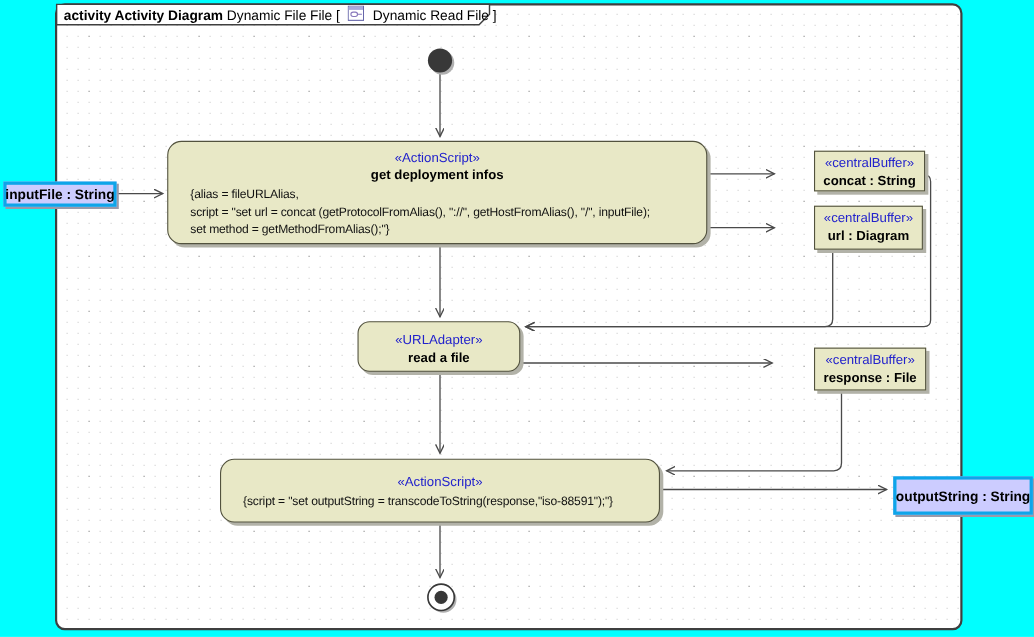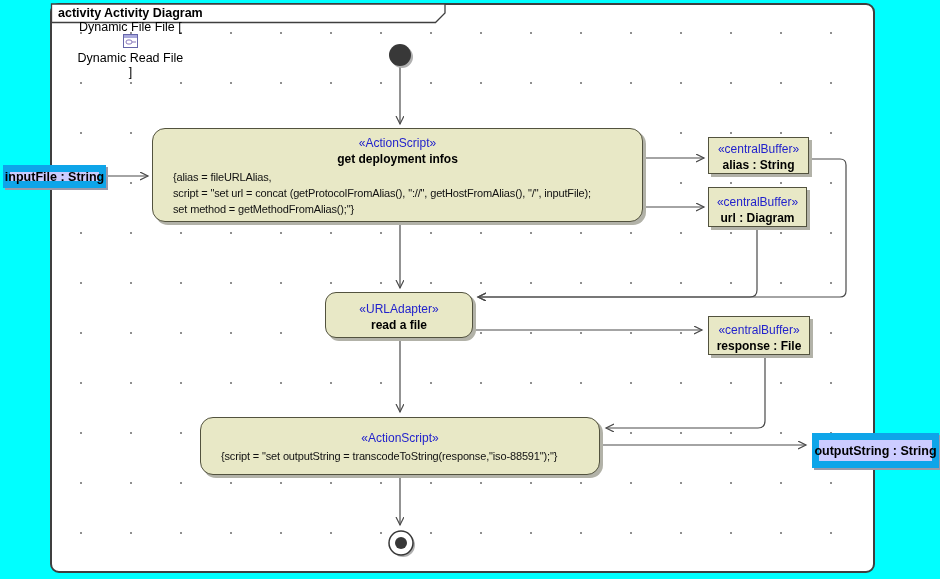--- a/index.html
+++ b/index.html
@@ -21,35 +21,35 @@
   }
   #overlay{position:absolute;left:0;top:0;width:940px;height:579px;z-index:2;}
   .node{
     position:absolute;box-sizing:border-box;z-index:3;
     background:#e8e8c6;border:1.5px solid #52523e;
     box-shadow:3px 3px 0 #b2b2a8;
     display:flex;flex-direction:column;align-items:center;
     padding-top:3px;
   }
   .rounded{border-radius:13px;justify-content:center;}
-  .buffer{border-width:1px;box-shadow:3px 3px 0 #b2b2a8;justify-content:flex-end;}
+  .buffer{border-width:1px;box-shadow:3px 3px 0 #b2b2a8;justify-content:flex-start;margin-left:32px;}
   .stereotype{color:#2222cc;font-size:12px;line-height:15px;white-space:nowrap;}
   .node-name{color:#000;font-size:12px;font-weight:bold;line-height:16px;white-space:nowrap;}
   .script-block{align-self:stretch;text-align:left;padding:2px 0 0 20px;}
   .script-line{font-size:11px;line-height:16px;color:#111;white-space:nowrap;letter-spacing:-0.15px;}
   .pin{
     position:absolute;box-sizing:border-box;z-index:4;
-    background:#ccccff;border:7px solid #0ea5e9;
+    background:#ccccff;border:3px solid #0ea5e9;
     box-shadow:2px 2px 0 #9a9aaa;
     font-size:12.5px;font-weight:bold;color:#000;
     display:flex;align-items:center;justify-content:center;white-space:nowrap;
   }
   #header-text{
     position:absolute;left:58px;top:6px;height:15px;z-index:3;
-    font-size:12.5px;color:#000;display:flex;align-items:center;white-space:pre;flex-direction:column;
+    font-size:12.5px;color:#000;display:flex;align-items:center;white-space:pre;
   }
   #header-text .bold{font-weight:bold;}
   #diagram-icon{display:inline-block;margin:0 4px;}
 </style>
 </head>
 <body>
 
 <div id="frame"></div>
 
 <svg id="overlay" viewBox="0 0 940 579" xmlns="http://www.w3.org/2000/svg">
@@ -98,21 +98,21 @@
   <span class="node-name">get deployment infos</span>
   <div class="script-block">
     <div class="script-line">{alias = fileURLAlias,</div>
     <div class="script-line">script = "set url = concat (getProtocolFromAlias(), "://", getHostFromAlias(), "/", inputFile);</div>
     <div class="script-line">set method = getMethodFromAlias();"}</div>
   </div>
 </div>
 
 <div class="node buffer" style="left:708px;top:137px;width:101px;height:37px;">
   <span class="stereotype">«centralBuffer»</span>
-  <span class="node-name">alias : String</span>
+  <span class="node-name">concat : String</span>
 </div>
 
 <div class="node buffer" style="left:708px;top:187px;width:99px;height:40px;">
   <span class="stereotype">«centralBuffer»</span>
   <span class="node-name">url : Diagram</span>
 </div>
 
 <div class="node rounded" style="left:325px;top:292px;width:148px;height:46px;padding-top:5px;border-radius:11px;">
   <span class="stereotype">«URLAdapter»</span>
   <span class="node-name">read a file</span>

